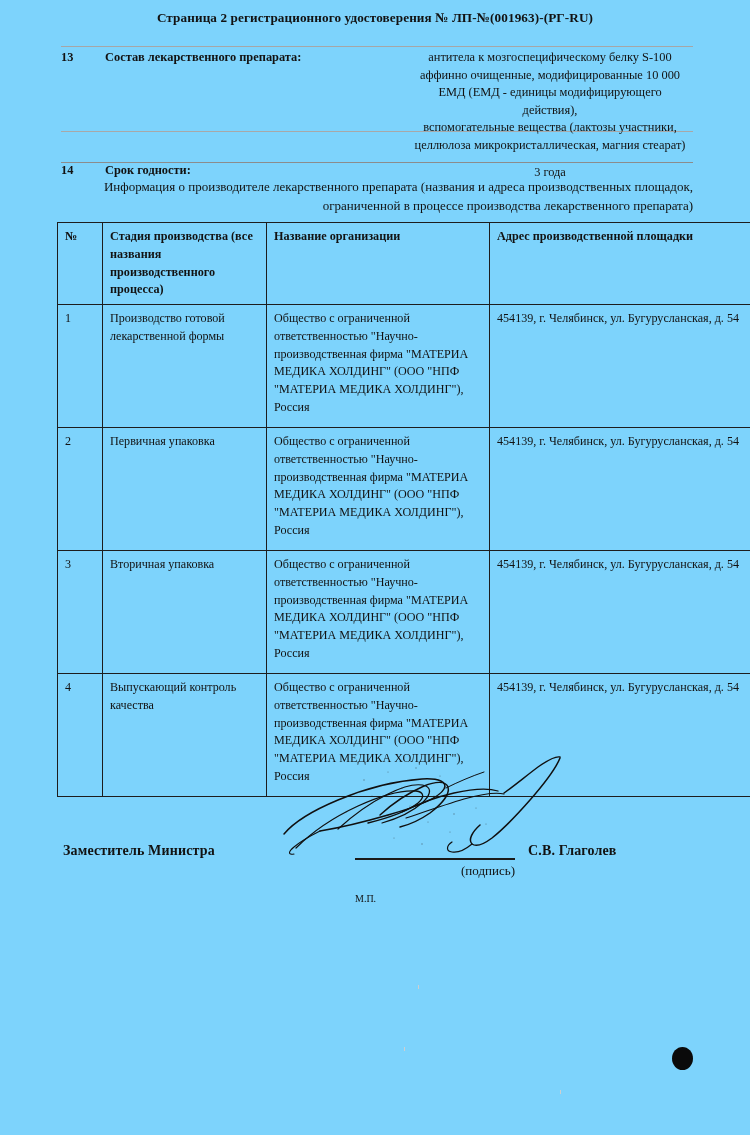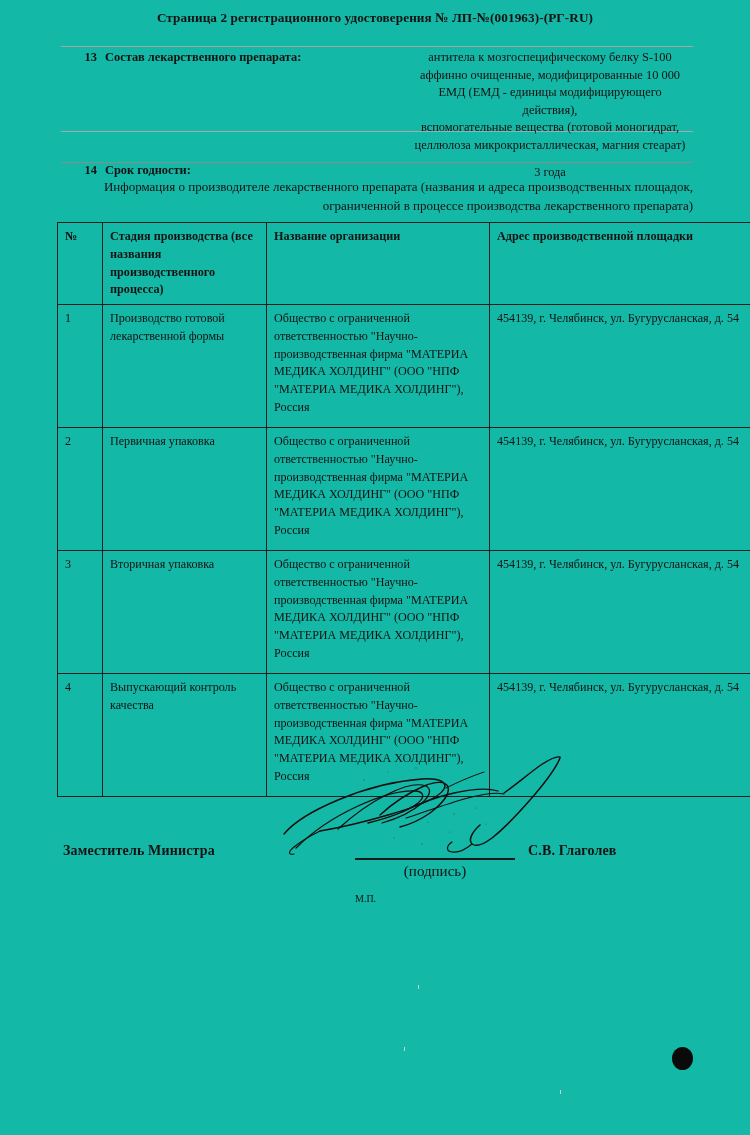--- a/index.html
+++ b/index.html
@@ -12,21 +12,21 @@
     height: 1135px;
     position: relative;
     font-family: "Liberation Serif", "DejaVu Serif", serif;
     color: #121212;
     overflow: hidden;
   }
 
   .page {
     position: absolute;
     inset: 0;
-    background: #14b8a6;
+    background: #7dd3fc;
   }
 
   
   .doc-header {
     position: absolute;
     left: 0;
     top: 10px;
     width: 750px;
     text-align: center;
     font-size: 13.2px;
@@ -45,21 +45,21 @@
     table-layout: fixed;
   }
   .top-table td {
     vertical-align: top;
     padding: 0;
     border: 0;
     font-size: 12.4px;
   }
   .tt-num {
     width: 36px;
-    text-align: right;
+    text-align: left;
     font-weight: 700;
     font-size: 12.6px;
     padding-top: 4px !important;
     border-right: 1px dotted #9a9a9a;
   }
   .tt-label {
     width: 300px;
     font-weight: 700;
     font-size: 12.8px;
     padding: 4px 0 0 8px !important;
@@ -165,22 +165,22 @@
     top: 858px;
     width: 160px;
     height: 1.6px;
     background: #1a1a1a;
   }
   .sig-caption {
     position: absolute;
     left: 355px;
     top: 863px;
     width: 160px;
-    text-align: center;
-    font-size: 15px;
+    text-align: right;
+    font-size: 13px;
   }
   .sig-stamp {
     position: absolute;
     left: 355px;
     top: 893px;
     width: 160px;
     text-align: left;
     font-size: 10px;
   }
   .signature-ink {
@@ -223,21 +223,21 @@
 
   <table class="top-table">
     <tbody>
       <tr class="tt-row-13">
         <td class="tt-num">13</td>
         <td class="tt-label">Состав лекарственного препарата:</td>
         <td class="tt-value">
           <div>антитела к мозгоспецифическому белку S-100</div>
           <div>аффинно очищенные, модифицированные 10 000</div>
           <div>ЕМД (ЕМД - единицы модифицирующего действия),</div>
-          <div>вспомогательные вещества (готовой моногидрат,</div>
+          <div>вспомогательные вещества (лактозы участники,</div>
           <div>целлюлоза микрокристаллическая, магния стеарат)</div>
         </td>
       </tr>
       <tr class="tt-row-14">
         <td class="tt-num">14</td>
         <td class="tt-label">Срок годности:</td>
         <td class="tt-value">3 года</td>
       </tr>
     </tbody>
   </table>

